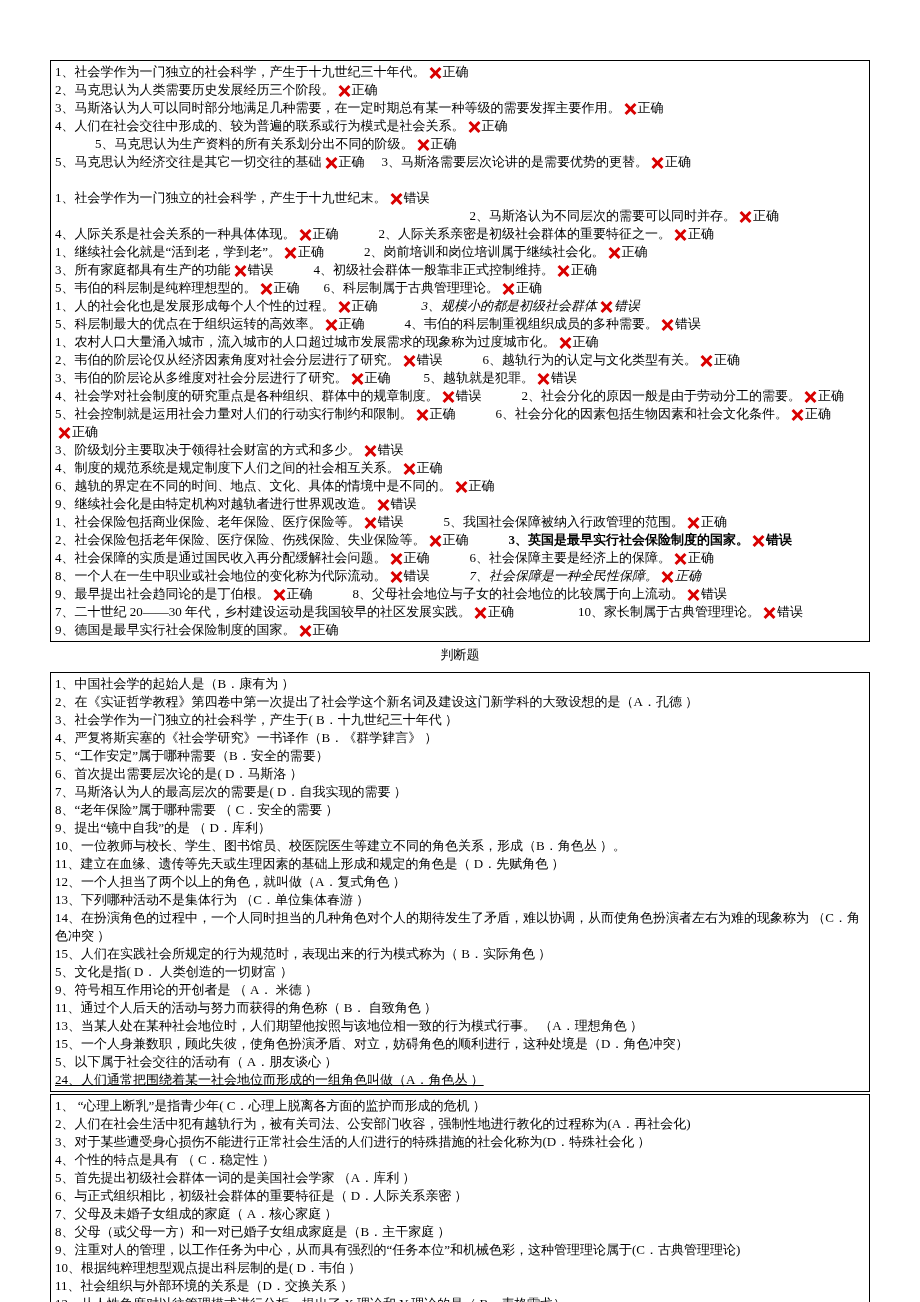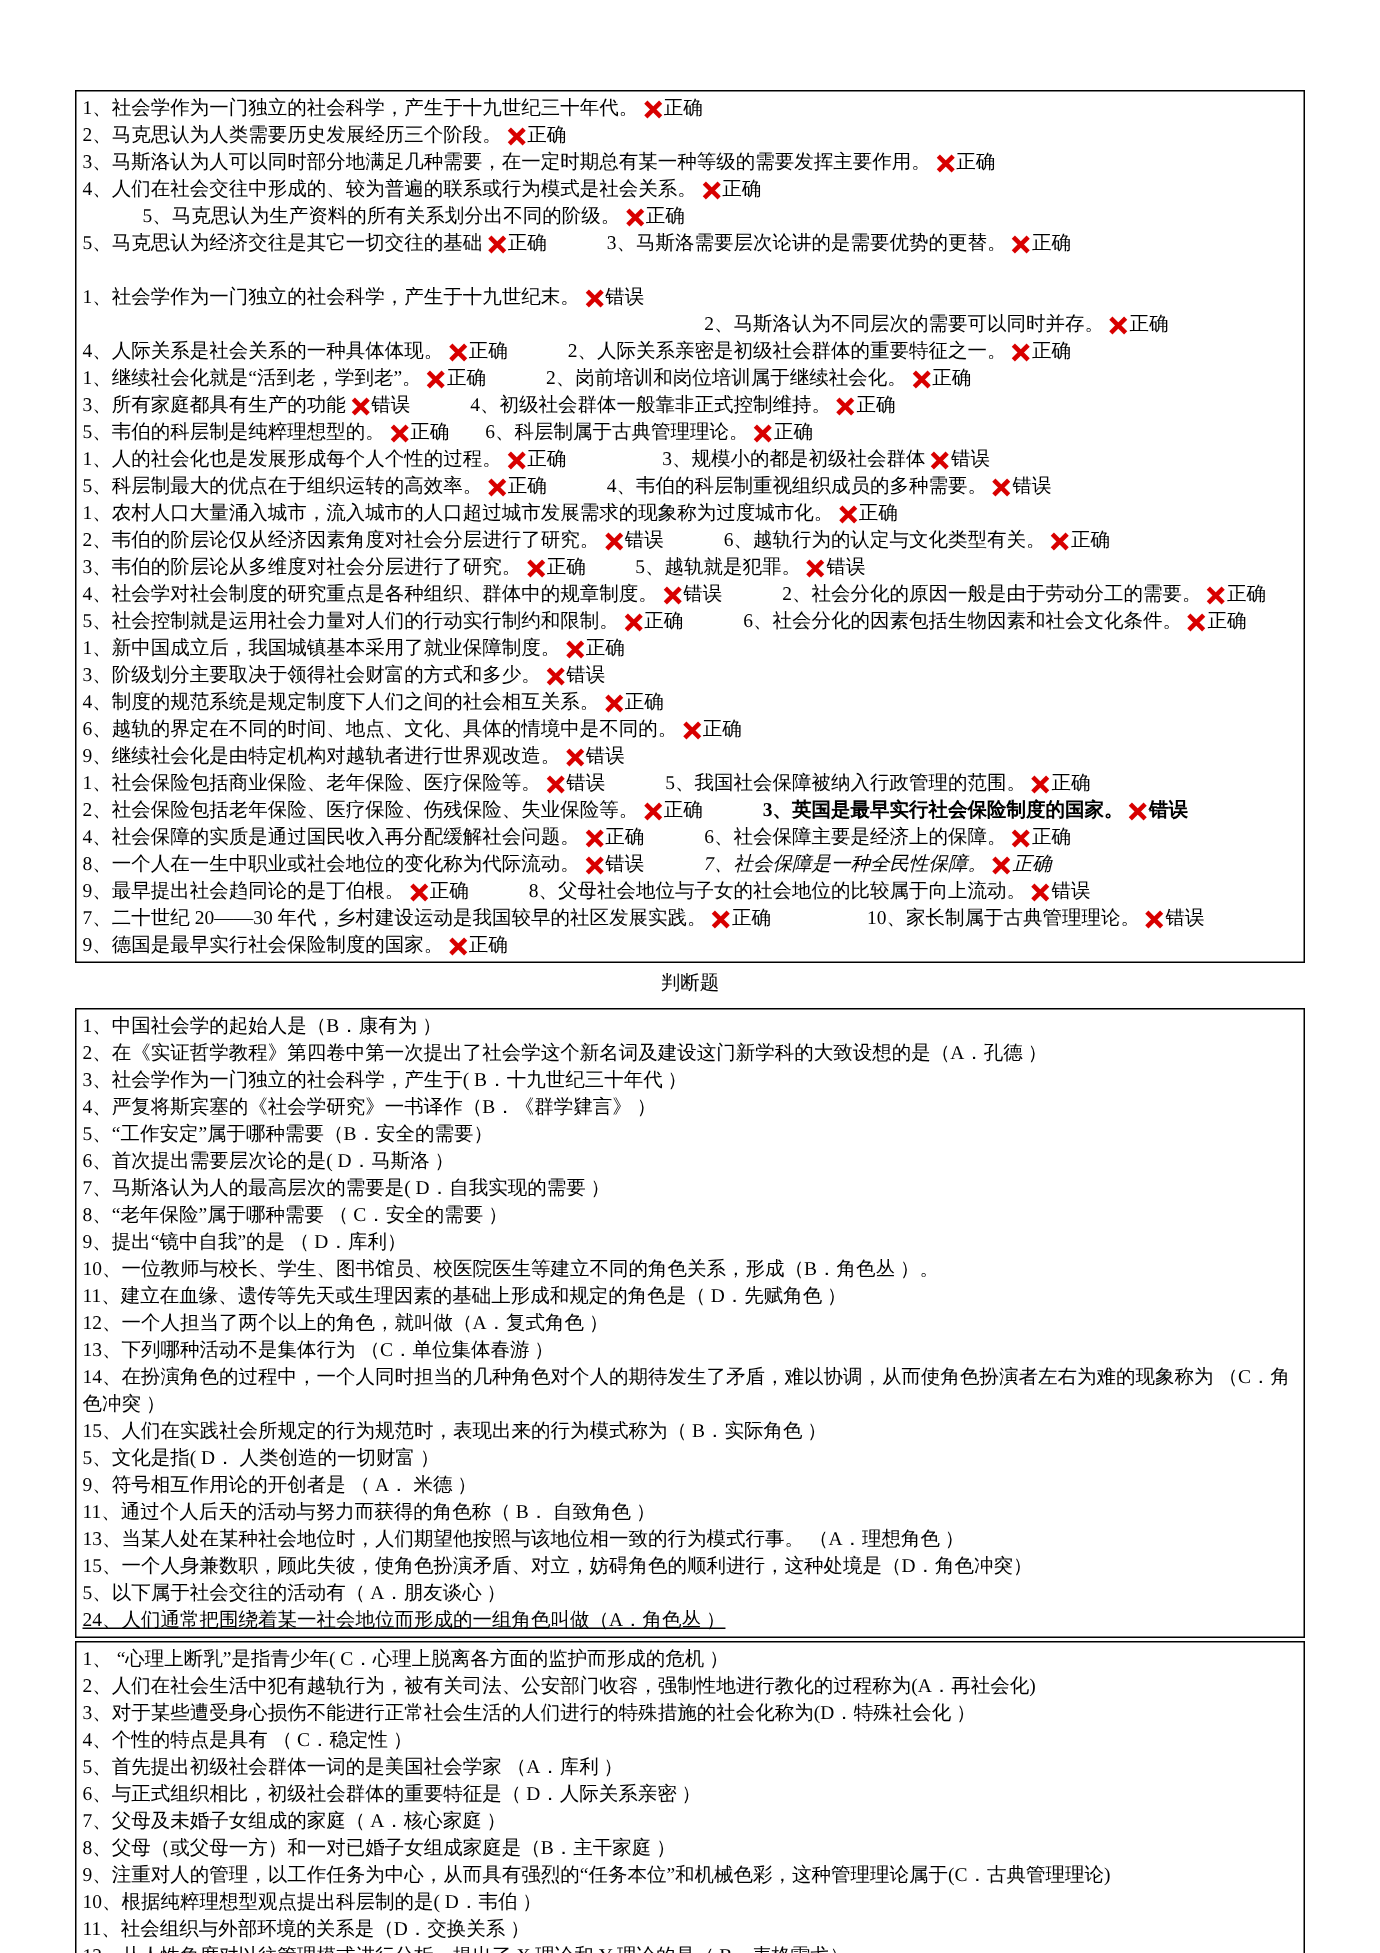--- a/index.html
+++ b/index.html
@@ -52,21 +52,21 @@
           <span class="icon-x"></span>
           <span>正确</span>
         </span>
       </div>
       <div class="row">
         <span class="item">
           <span>5、马克思认为经济交往是其它一切交往的基础</span>
           <span class="icon-x"></span>
           <span>正确</span>
         </span>
-        <span class="item" style="margin-left: 40px;">
+        <span class="item" style="margin-left: 17px;">
           <span>3、马斯洛需要层次论讲的是需要优势的更替。</span>
           <span class="icon-x"></span>
           <span>正确</span>
         </span>
       </div>
       <div class="row">
         <span class="item">
           <span>1、社会学作为一门独立的社会科学，产生于十九世纪末。</span>
           <span class="icon-x"></span>
           <span>错误</span>
@@ -124,21 +124,21 @@
           <span class="icon-x"></span>
           <span>正确</span>
         </span>
       </div>
       <div class="row">
         <span class="item">
           <span>1、人的社会化也是发展形成每个人个性的过程。</span>
           <span class="icon-x"></span>
           <span>正确</span>
         </span>
-        <span class="item" style="margin-left: 64px;">
+        <span class="item" style="margin-left: 44px; font-style: italic;">
           <span>3、规模小的都是初级社会群体</span>
           <span class="icon-x"></span>
           <span>错误</span>
         </span>
       </div>
       <div class="row">
         <span class="item">
           <span>5、科层制最大的优点在于组织运转的高效率。</span>
           <span class="icon-x"></span>
           <span>正确</span>
@@ -199,21 +199,20 @@
           <span>正确</span>
         </span>
         <span class="item" style="margin-left: 40px;">
           <span>6、社会分化的因素包括生物因素和社会文化条件。</span>
           <span class="icon-x"></span>
           <span>正确</span>
         </span>
       </div>
       <div class="row">
         <span class="item">
-          <span>1、新中国成立后，我国城镇基本采用了就业保障制度。</span>
           <span class="icon-x"></span>
           <span>正确</span>
         </span>
       </div>
       <div class="row">
         <span class="item">
           <span>3、阶级划分主要取决于领得社会财富的方式和多少。</span>
           <span class="icon-x"></span>
           <span>错误</span>
         </span>

